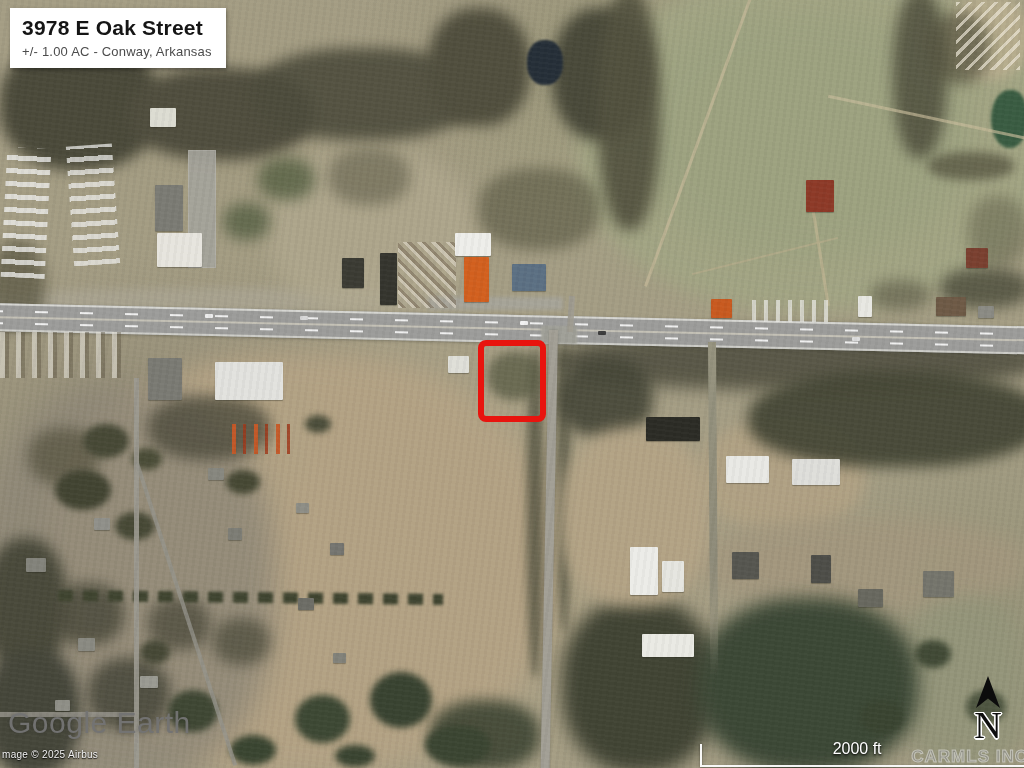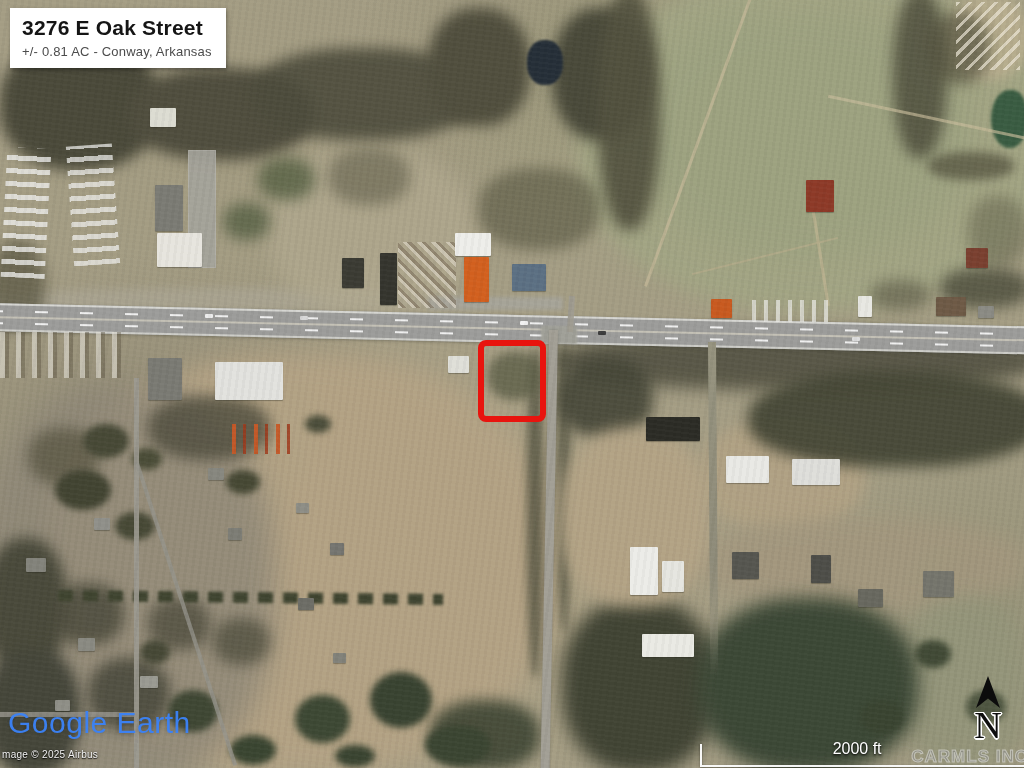--- a/index.html
+++ b/index.html
@@ -35,21 +35,21 @@
   .lane-center { position:absolute; left:0; right:0; top:11px; height:1.5px; background:rgba(235,230,210,.5); }
 
   .annotation-box { position:absolute; left:10px; top:8px; background:#ffffff;
     padding:7px 14px 9px 12px; box-shadow:1px 2px 4px rgba(0,0,0,.35); }
   .annotation-box .title { font-weight:bold; font-size:21px; line-height:1.25; color:#151515; letter-spacing:.2px; }
   .annotation-box .subtitle { font-size:13px; color:#4c4c4c; margin-top:3px; letter-spacing:.2px; }
 
   .red-rect { position:absolute; left:478px; top:340px; width:68px; height:82px;
     border:6px solid #e8140e; border-radius:8px; box-sizing:border-box; }
 
-  .logo { position:absolute; left:8px; top:706px; font-size:30px; color:#3b82f6;
+  .logo { position:absolute; left:8px; top:706px; font-size:30px; color:#737373;
     letter-spacing:.5px; text-shadow:0 0 4px rgba(0,0,0,.25); opacity:.96; }
   .attrib { position:absolute; left:2px; top:749px; font-size:10px; color:#f2f2f2;
     letter-spacing:.3px; text-shadow:0 1px 1px rgba(0,0,0,.8), 0 0 2px rgba(0,0,0,.6); }
 
   .scalebar { position:absolute; left:700px; top:744px; width:330px; height:21px;
     border-left:2px solid rgba(255,255,255,.95); border-bottom:2px solid rgba(255,255,255,.95);
     filter:drop-shadow(0 1px 1px rgba(0,0,0,.45)); }
   .scalelabel { position:absolute; left:47%; top:-4px; transform:translateX(-50%);
     font-size:16px; color:#ffffff; text-shadow:0 1px 2px rgba(0,0,0,.55); }
 
@@ -212,22 +212,22 @@
     <div class="b" style="left:298px;top:598px;width:16px;height:12px;background:#6d6d66"></div>
     <div class="b" style="left:333px;top:653px;width:13px;height:10px;background:#82827a"></div>
     <div class="b" style="left:55px;top:700px;width:15px;height:11px;background:#8f8f87"></div>
 
     <div class="texture"></div>
   </div>
 
   <div class="red-rect"></div>
 
   <div class="annotation-box">
-    <div class="title">3276 E Oak Street</div>
-    <div class="subtitle">+/- 0.81 AC - Conway, Arkansas</div>
+    <div class="title">3978 E Oak Street</div>
+    <div class="subtitle">+/- 1.00 AC - Conway, Arkansas</div>
   </div>
 
   <div class="logo">Google Earth</div>
   <div class="attrib">mage © 2025 Airbus</div>
 
   <div class="scalebar">
     <span class="scalelabel">2000 ft</span>
   </div>
 
   <div class="mls">CARMLS INC</div>

